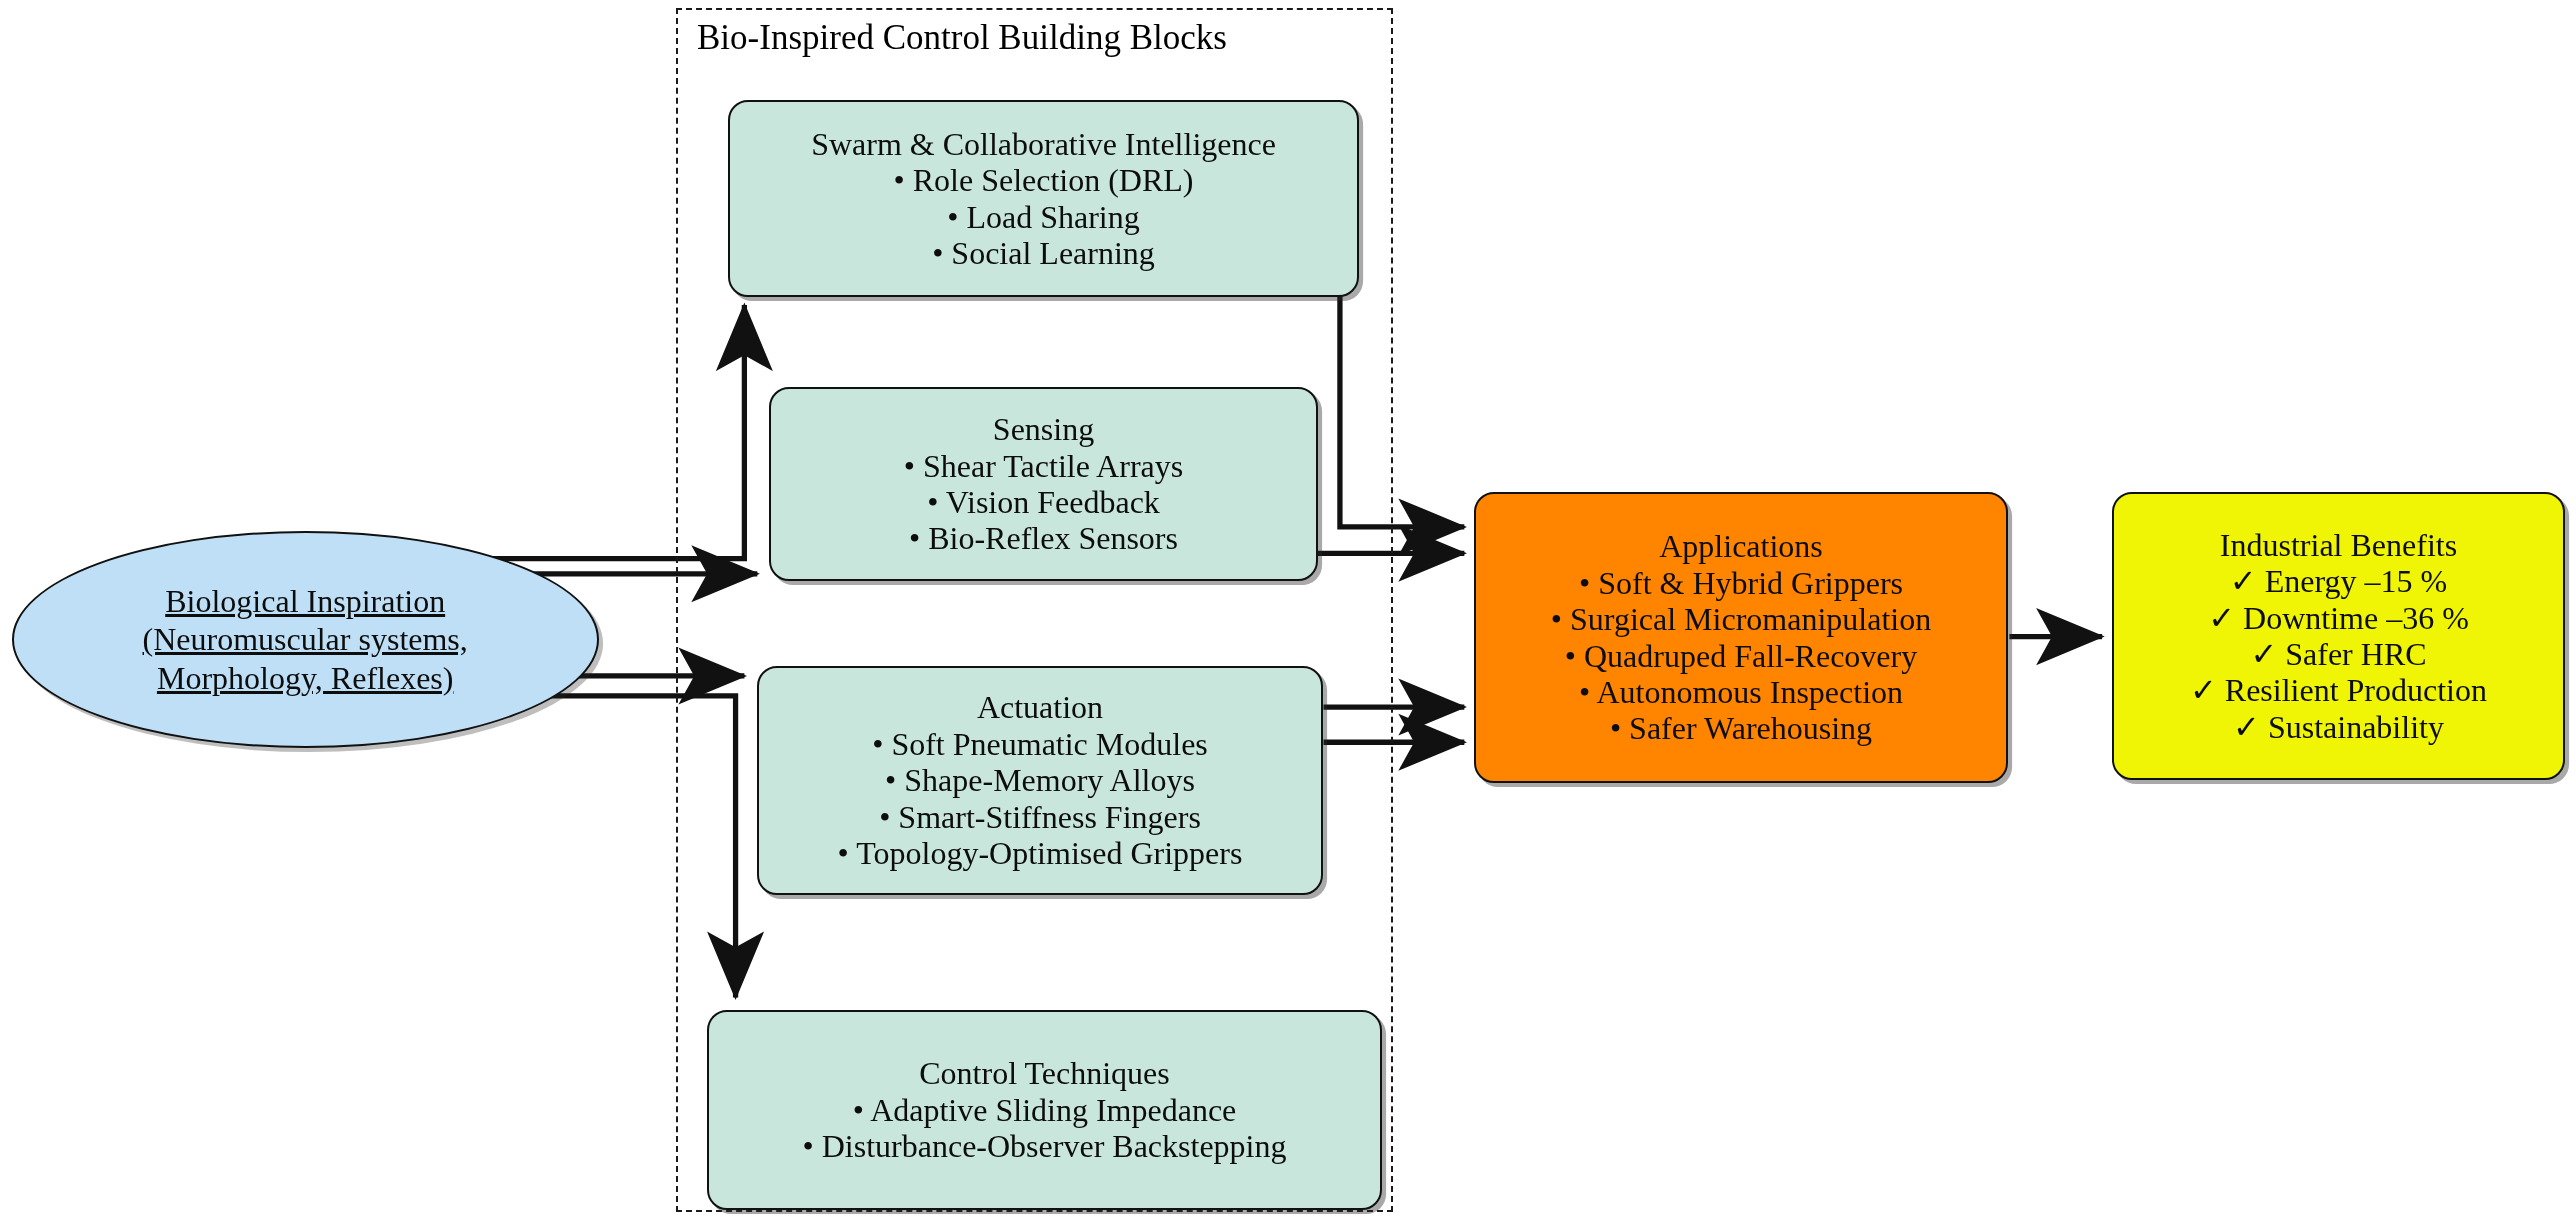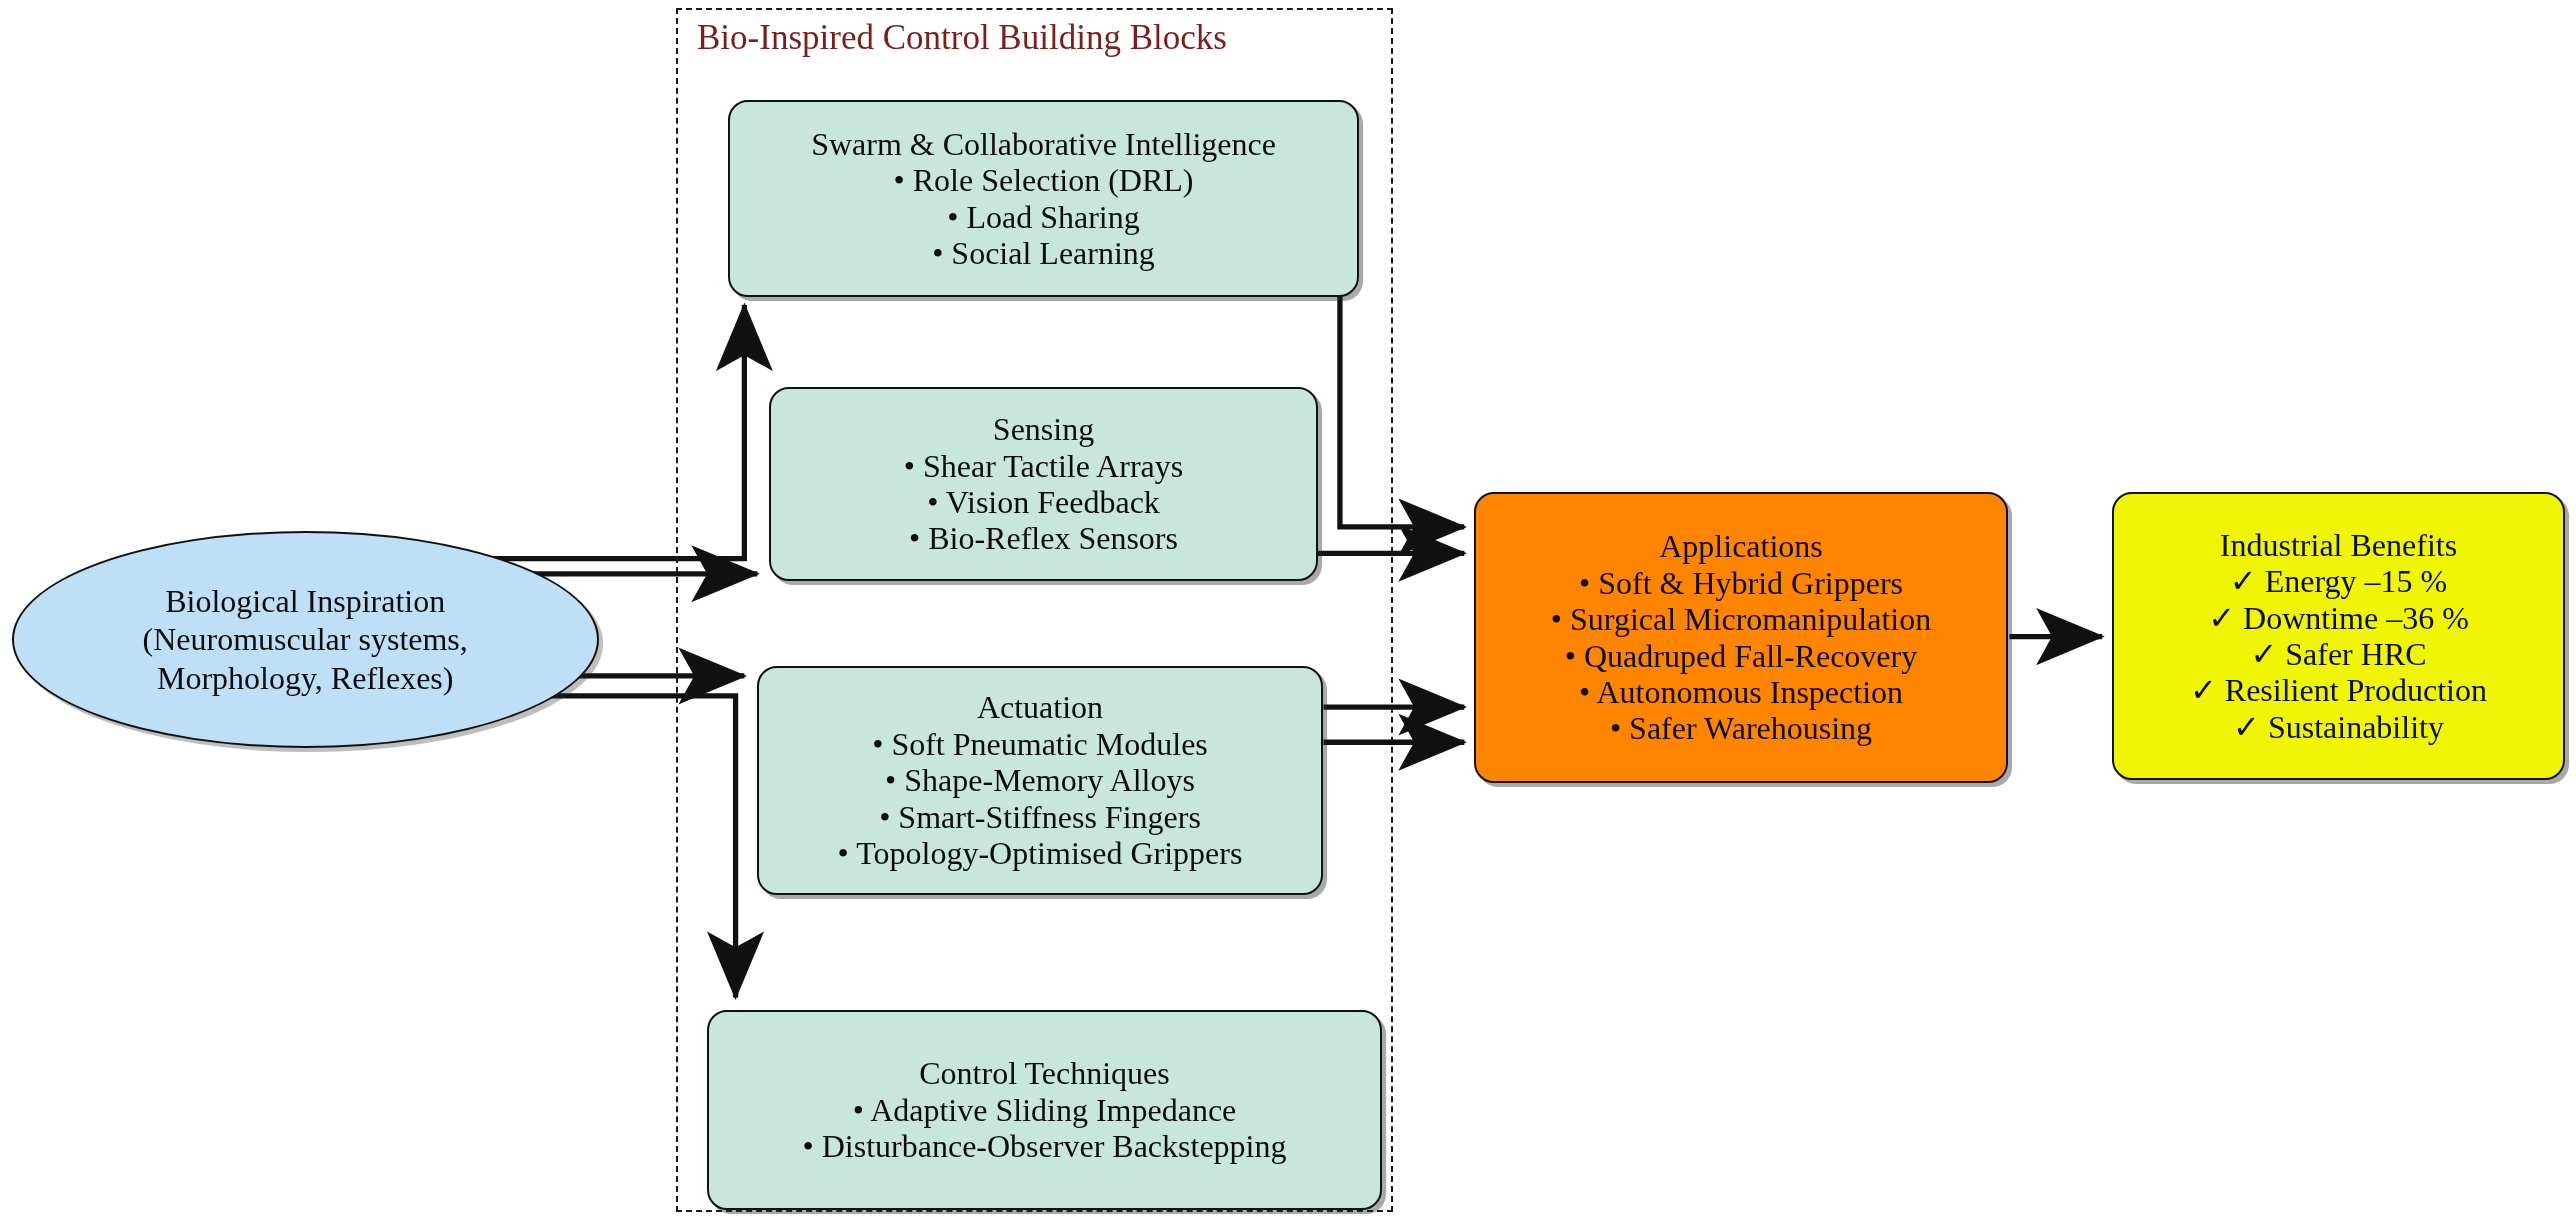--- a/index.html
+++ b/index.html
@@ -18,21 +18,21 @@
     position:absolute;
     border:2.9px dashed #1a1a1a;
     background:transparent;
     box-sizing:border-box;
   }
   .group-title{
     position:absolute;
     font-size:35px;
     line-height:1.05;
     white-space:nowrap;
-    color:#7f1d1d;
+    color:#000000;
   }
 
   
   .node{
     position:absolute;
     box-sizing:border-box;
     border:2.9px solid #111111;
     border-radius:20px;
     display:flex;
     flex-direction:column;
@@ -60,20 +60,21 @@
   .ellipse{
     position:absolute;
     border:2.9px solid #111111;
     border-radius:50%;
     background:#bedff5;
     box-sizing:border-box;
     display:flex;flex-direction:column;
     align-items:center;justify-content:center;
     text-align:center;
     box-shadow:4.1px 4.1px 0 rgba(40,40,40,.30);
+    text-decoration:underline;
   }
   .ellipse .line{font-size:32px;line-height:1.2;white-space:nowrap;}
 
   
   #grp{left:676px;top:8.2px;width:717px;height:1204px;}
   #grpTitle{left:697px;top:20px;}
 
   #nSwarm{left:728px;top:100px;width:631px;height:197px;}
   #nSensing{left:769px;top:387px;width:549px;height:194px;}
   #nAct{left:757px;top:666px;width:566px;height:229px;}

